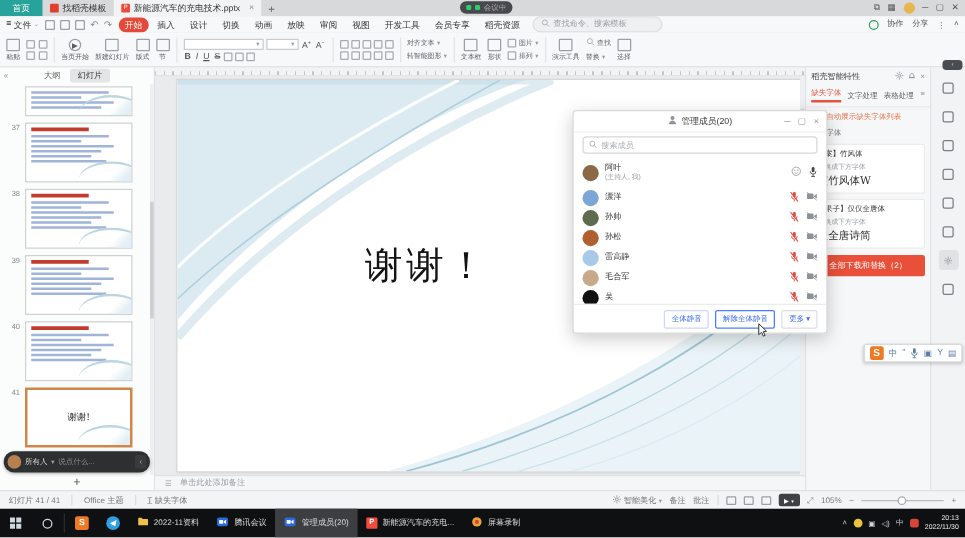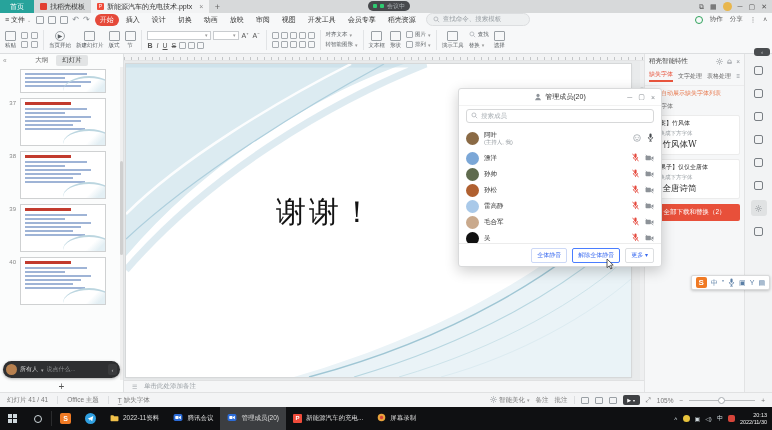--- a/index.html
+++ b/index.html
@@ -75,21 +75,21 @@
   .thumb-sb .th{position:absolute;top:30%;height:30%;width:3px;background:#cfcfcf;border-radius:2px}
   .add-slide{position:absolute;bottom:0;left:0;right:0;height:12px;display:flex;align-items:center;justify-content:center;font-size:10px;color:#555;background:#fbfcfc}
   .comment-bar{position:absolute;left:3px;bottom:14px;width:117px;height:17px;background:#2e2f31;border-radius:9px;display:flex;align-items:center;gap:3px;padding:0 3px;z-index:6;color:#ddd;font-size:6px;box-shadow:0 1px 3px rgba(0,0,0,.3)}
   .cb-avatar{width:11px;height:11px;border-radius:50%;background:#b7804f;flex:none}
   .cb-ph{color:#8b8d8f;overflow:hidden;white-space:nowrap;flex:1}
   .cb-collapse{width:9px;height:11px;background:#3a3b3d;border-radius:2px;display:flex;align-items:center;justify-content:center;color:#bbb;flex:none}
 
   
   .slide-col{position:absolute;left:124px;right:128px;top:54px;bottom:38px;background:#e9ebec}
   .ruler{height:7px;background:#f2f3f4;border-bottom:1px solid #e3e4e5;background-image:repeating-linear-gradient(90deg,#c3c5c7 0 1px,transparent 1px 7px);background-size:100% 3px;background-position:0 100%;background-repeat:no-repeat}
-  .slide-canvas{position:absolute;left:2px;top:10px;width:505px;height:313px;background:#fff;box-shadow:0 0 0 1px #d6d8d9,0 1px 3px rgba(0,0,0,.08)}
+  .slide-canvas{position:absolute;left:18px;top:10px;width:505px;height:313px;background:#fff;box-shadow:0 0 0 1px #d6d8d9,0 1px 3px rgba(0,0,0,.08)}
   .slide-text{position:absolute;left:150px;top:128px;font-family:"DejaVu Serif",serif;font-size:30px;color:#141414;letter-spacing:3px}
   .notes-bar{position:absolute;left:0;right:0;bottom:0;height:12px;background:#f5f6f7;border-top:1px solid #e0e1e2;display:flex;align-items:center;gap:4px;padding-left:8px;color:#9aa0a5;font-size:6.5px}
   .notes-icn{display:inline-block;width:8px;color:#9aa0a5;font-size:6px;letter-spacing:0}
   .vscroll{position:absolute;right:0;top:7px;bottom:12px;width:4px;background:#eeeff0}
   .vscroll .th{position:absolute;top:8%;height:55%;left:0;width:4px;background:#cfd1d2;border-radius:2px}
 
   
   .assist{position:absolute;right:28px;width:100px;top:54px;bottom:38px;background:#f6f7f8;border-left:1px solid #e2e3e4;font-size:6px;color:#555;z-index:2}
   .as-head{display:flex;align-items:center;justify-content:space-between;padding:3px 4px;color:#444;font-size:6.5px}
   .as-head .hicons{display:flex;gap:3px;align-items:center;color:#8a8f94}
@@ -427,20 +427,27 @@
         <div class="thumb-item">
           <span class="thumb-num">40</span>
           <div class="thumb-card">
             <div class="t-red" style="width: 46px;"></div>
             <div class="t-ln" style="top: 9px; width: 62px;"></div>
             <div class="t-ln" style="top: 13px; width: 40px;"></div>
             <div class="t-ln" style="top: 17px; width: 66px;"></div>
             <div class="t-ln" style="top: 21px; width: 56px;"></div>
             <div class="t-ln" style="top: 25px; width: 48px;"></div>
             <div class="t-ln" style="top: 29px; width: 60px;"></div>
+            <div class="wv"></div>
+          </div>
+        </div>
+        <div class="thumb-item">
+          <span class="thumb-num">41</span>
+          <div class="thumb-card sel">
+            <div class="thumb-thanks">谢谢!</div>
             <div class="wv"></div>
           </div>
         </div>
       </div>
     <div class="thumb-sb">
         <span class="th"></span>
       </div>
     <div class="comment-bar">
       <span class="cb-avatar"></span>
       <span>所有人</span>

